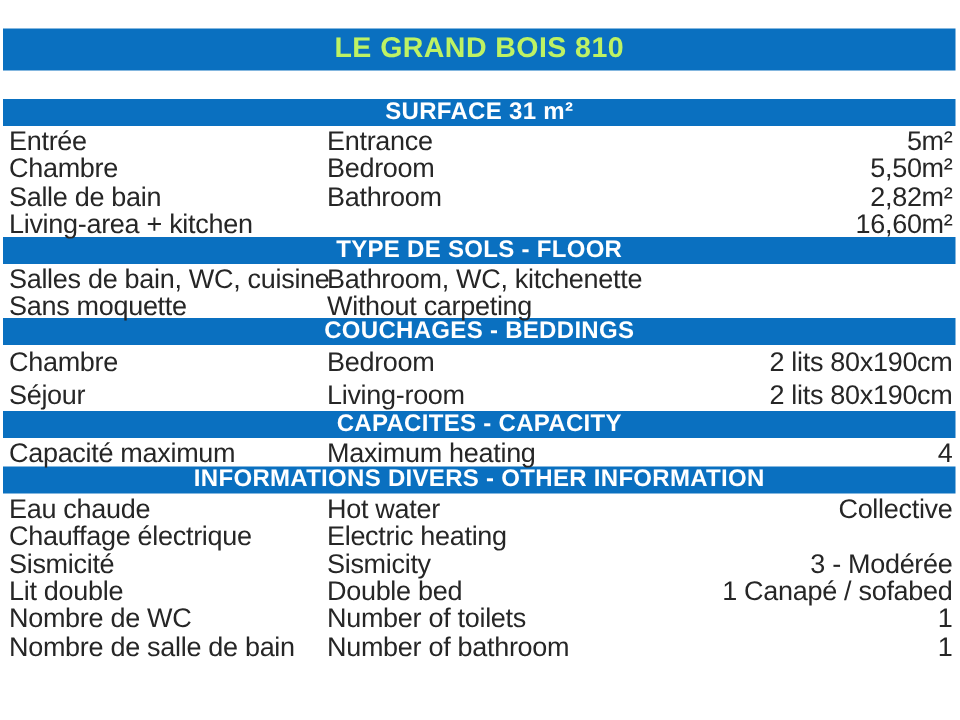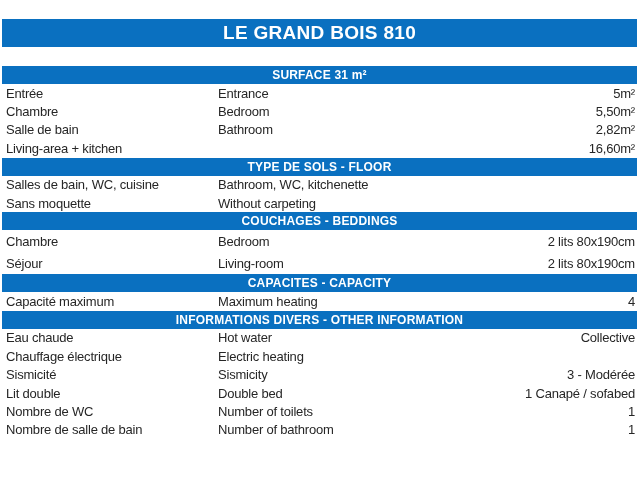--- a/index.html
+++ b/index.html
@@ -12,44 +12,44 @@
     font-family: "Liberation Sans", sans-serif;
   }
   .page {
     padding: 19px 3px 0 2px;
     color: #262626;
   }
   .title-bar {
     height: 28px;
     line-height: 28px;
     background: var(--accent, #0a70c0);
-    color: #ffffff;
+    color: #bef264;
     text-align: center;
     font-weight: bold;
     font-size: 19px;
     letter-spacing: 0.3px;
   }
   .gap { height: 19px; }
   .sec-header {
     height: 18px;
     line-height: 18px;
     background: var(--accent, #0a70c0);
     color: #ffffff;
     text-align: center;
     font-weight: bold;
-    font-size: 12px;
+    font-size: 16px;
     letter-spacing: 0.2px;
   }
   .row {
     display: grid;
     grid-template-columns: 212px 1fr auto;
     align-items: center;
     height: 18.4px;
     padding: 0 2px 0 4px;
-    font-size: 13px;
+    font-size: 18px;
     letter-spacing: -0.2px;
     white-space: nowrap;
   }
   .sec-beddings .row { height: 22px; }
   .c3 { text-align: right; }
 </style>
 </head>
 <body style="color: rgb(38, 38, 38); background: rgb(255, 255, 255);">
 
 <div class="page">

